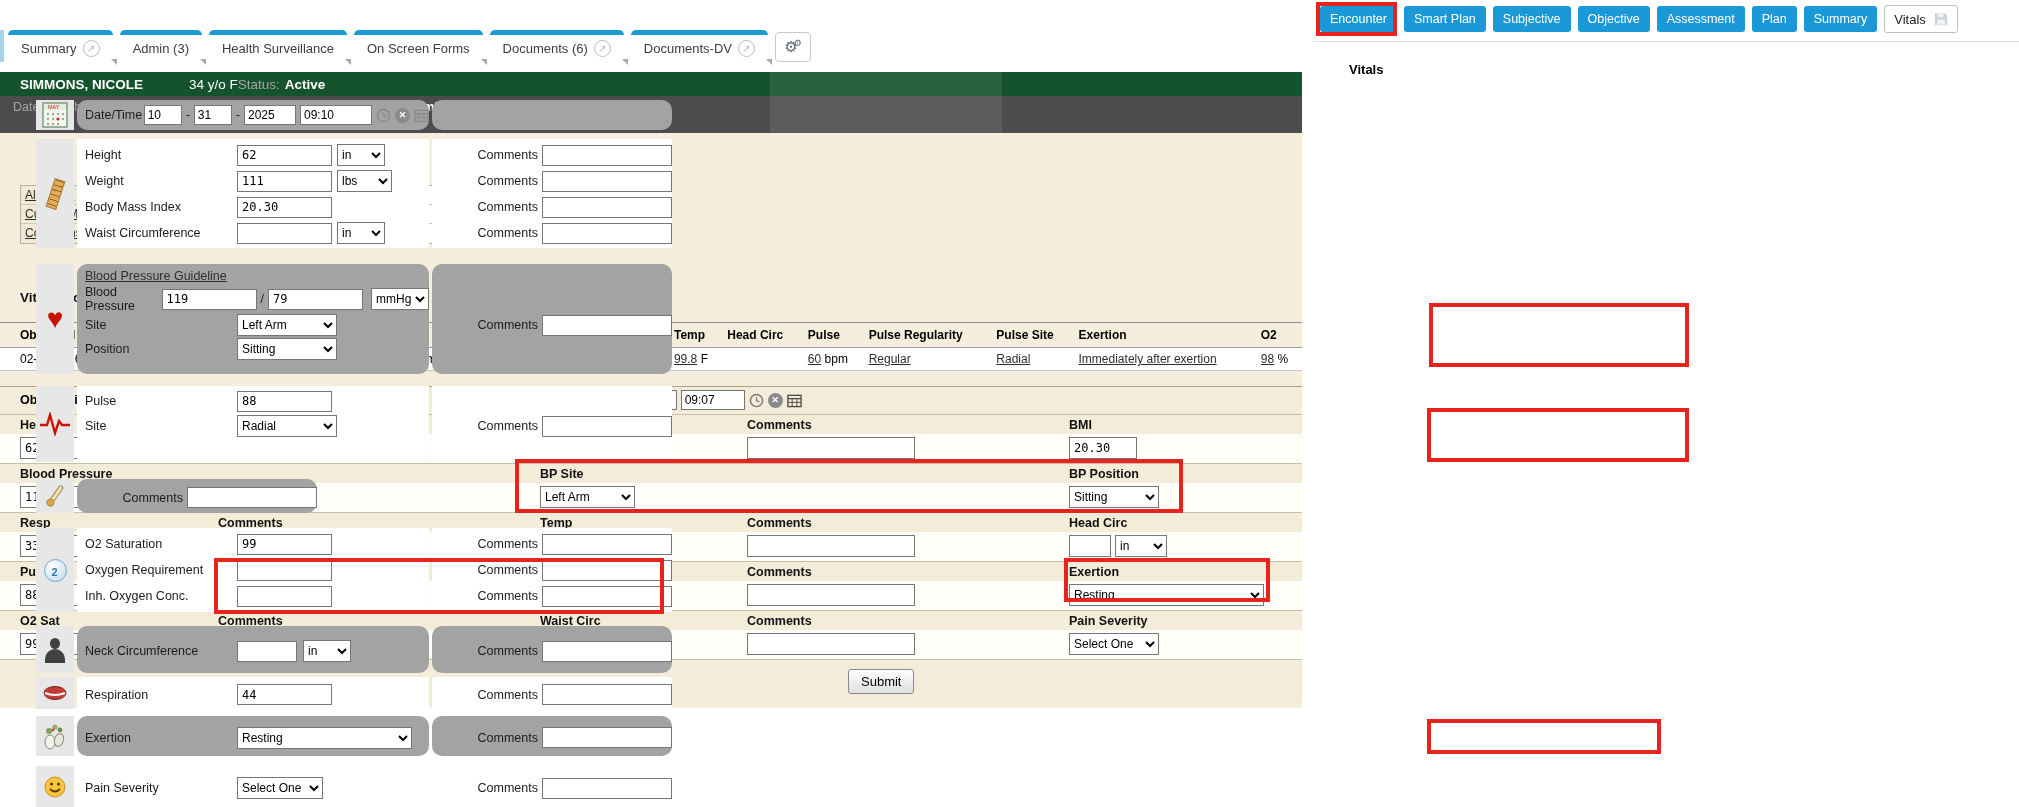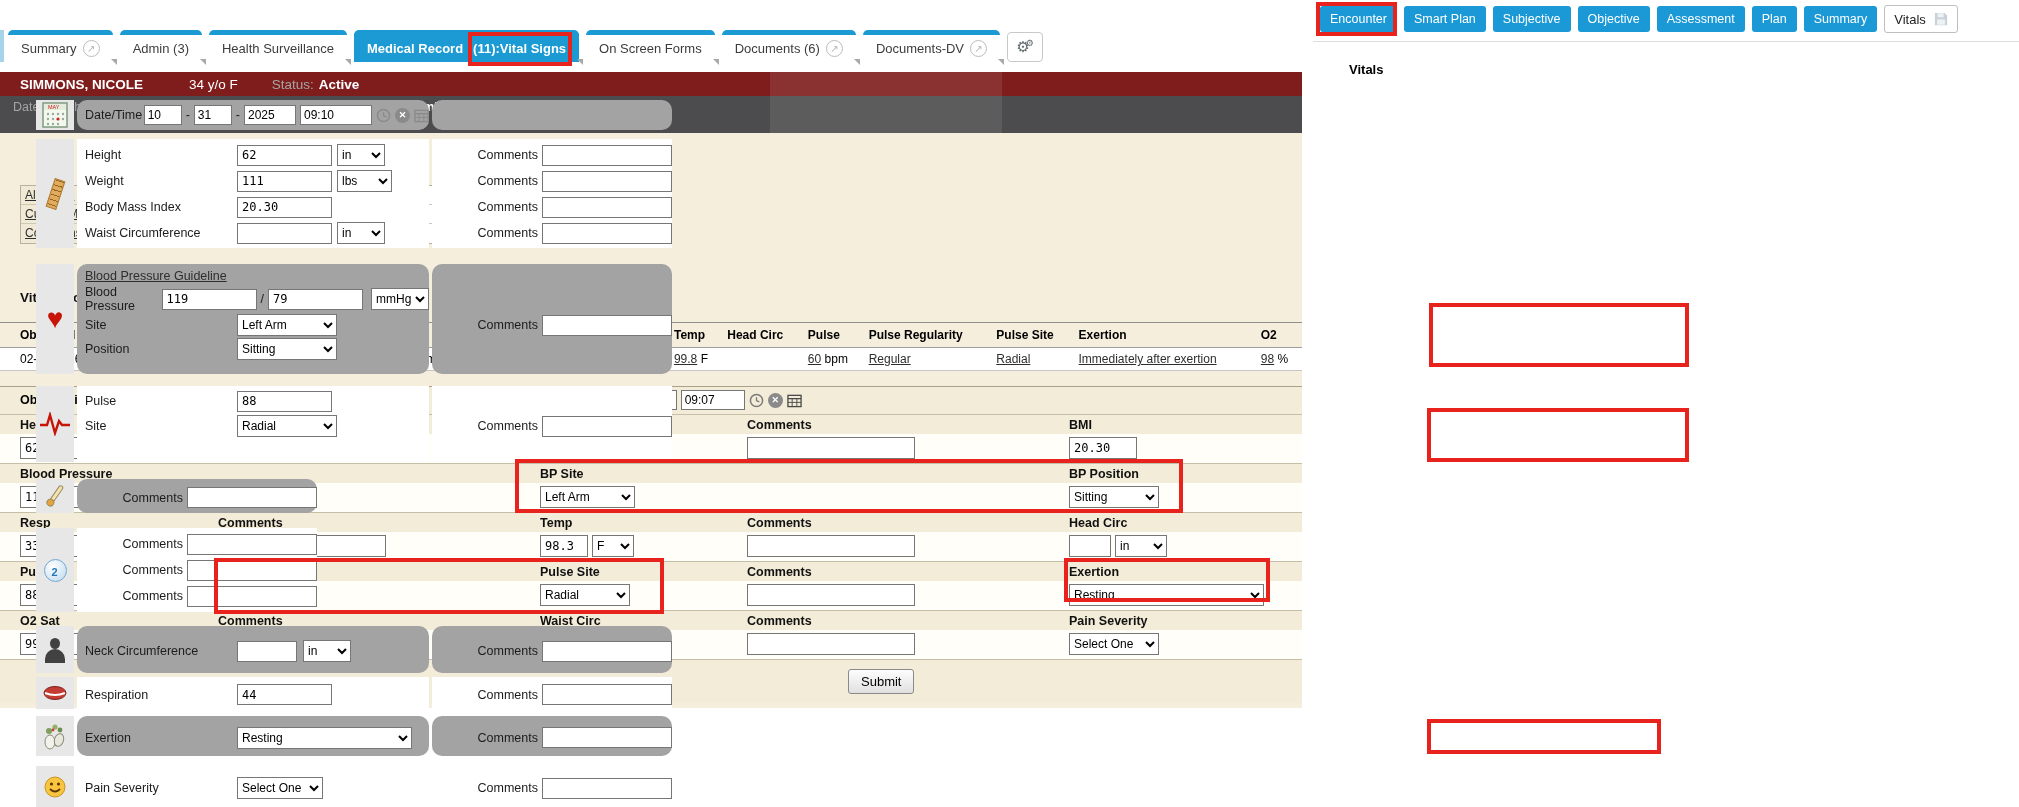--- a/index.html
+++ b/index.html
@@ -19,21 +19,21 @@
   .tab.active { background:#1b9ad3; color:#fff; font-weight:bold; border-top-color:#1b9ad3; }
   .mr2 { position:relative; margin-left:4px; }
   .mr2::before { content:""; position:absolute; left:-5px; top:-9px; right:-6px; bottom:-10px;
                  border:4px solid #e8231d; pointer-events:none; }
   .circ-arrow { width:17px; height:17px; border:1.5px solid #bcbcbc; border-radius:50%; color:#b2b2b2;
                 font-size:10px; display:flex; align-items:center; justify-content:center; }
   .gearbtn { height:30px; width:36px; background:#fff; border:1px solid #c9c9c9; border-radius:4px;
              display:flex; align-items:center; justify-content:center; color:#5f6a6f; font-size:15px; cursor:pointer; }
   .gearbtn .g2 { font-size:9px; margin:-9px 0 0 -4px; }
 
-  .pbar1 { position:absolute; left:0; top:72px; width:1302px; height:24px; background:#7f1d1d; color:#fff;
+  .pbar1 { position:absolute; left:0; top:72px; width:1302px; height:24px; background:#14532d; color:#fff;
            display:flex; align-items:center; font-size:13.5px; }
   .pbar2 { position:absolute; left:0; top:96px; width:1302px; height:37px; background:#4c4c4e; color:#fff; font-size:12.5px; }
   .pbar2 .line { display:flex; align-items:center; height:22px; }
   .pbar-light { position:absolute; left:770px; top:72px; width:232px; height:61px; background:rgba(255,255,255,0.09); }
   .glabel { color:#a5a5a5; }
   .pbar1 b, .pbar2 b { font-weight:bold; color:#fff; }
 
   .cream { position:absolute; left:0; top:133px; width:1302px; height:575px; background:#f5eedd; }
 
   .sumbox { position:absolute; left:20px; top:52px; width:420px; border:1px solid #b9b19c; background:#fff; }
@@ -134,45 +134,41 @@
       <div class="tab">
         <span>Summary</span>
         <span class="circ-arrow">↗</span>
       </div>
       <div class="tab">
         <span>Admin (3)</span>
       </div>
       <div class="tab">
         <span>Health Surveillance</span>
       </div>
-      <div class="tab active">
-        <span>Medical Record</span>
-        <span class="mr2">(11):Vital Signs</span>
-      </div>
       <div class="tab">
         <span>On Screen Forms</span>
       </div>
       <div class="tab">
         <span>Documents (6)</span>
         <span class="circ-arrow">↗</span>
       </div>
       <div class="tab">
         <span>Documents-DV</span>
         <span class="circ-arrow">↗</span>
       </div>
       <div class="gearbtn">
         <span>⚙</span>
           <span class="g2">⚙</span>
       </div>
     </div>
 
     <div class="pbar1">
       <b style="margin-left:20px;">SIMMONS, NICOLE</b>
       <span style="margin-left:46px;">34 y/o F</span>
-      <span class="glabel" style="margin-left:34px;">Status:</span>
+      <span class="glabel" style="">Status:</span>
       <b style="margin-left:5px;">Active</b>
     </div>
     <div class="pbar2">
       <div class="line">
         <span class="glabel" style="margin-left:13px;">Date of birth:</span>
         <b style="margin-left:6px;">12-18-1990</b>
         <span class="glabel" style="margin-left:26px;">Hire date:</span>
         <b style="margin-left:6px;">08-24-2015</b>
         <span class="glabel" style="margin-left:26px;">Email:</span>
         <b style="margin-left:6px;">horner@mieweb.com</b>
@@ -587,20 +583,34 @@
         </div>
     </div>
   </div>
 
   <div class="sect bg-w" style="top:528px; height:84px;">
     <div class="icell">
         <div class="o2-ico">
           <span>2</span>
         </div>
       </div>
+    <div class="mcell">
+      <div class="mrow h26">
+          <span class="rlab">O2 Saturation</span>
+          <input class="rnum" value="99" style="">
+        </div>
+      <div class="mrow h26">
+          <span class="rlab">Oxygen Requirement</span>
+          <input class="rnum" style="">
+        </div>
+      <div class="mrow h26">
+          <span class="rlab">Inh. Oxygen Conc.</span>
+          <input class="rnum" style="">
+        </div>
+    </div>
     <div class="ccell">
       <div class="crow h26">
           <span>Comments</span>
           <input class="rcmt" style="">
         </div>
       <div class="crow h26">
           <span>Comments</span>
           <input class="rcmt" style="">
         </div>
       <div class="crow h26">

